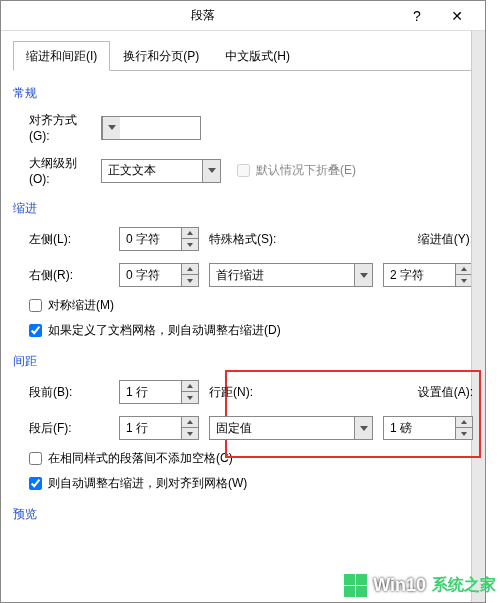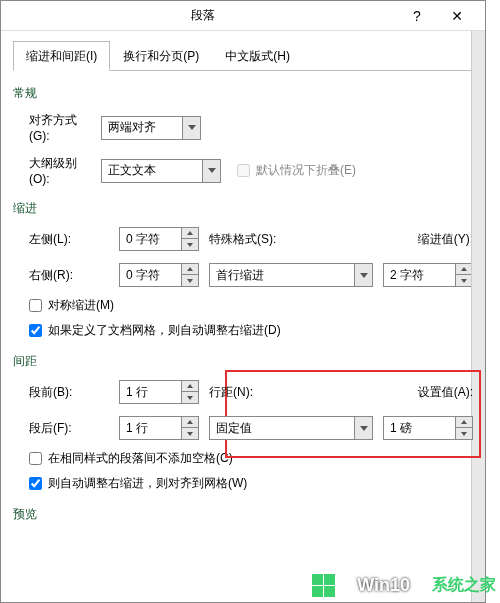--- a/index.html
+++ b/index.html
@@ -5,21 +5,21 @@
     * { box-sizing: border-box; margin: 0; padding: 0; }
     body { font-family: "Microsoft YaHei", sans-serif; font-size: 12px; background: #fff; width: 500px; height: 603px; position: relative; overflow: hidden; }
     .dialog { width: 486px; height: 603px; border: 1px solid #888; background: #f0f0f0; position: relative; }
     .titlebar { height: 30px; display: flex; align-items: center; padding: 0 8px; background: #fff; border-bottom: 1px solid #ddd; text-align: center; }
     .titlebar .title { flex: 1; font-size: 12px; }
     .titlebar .btn { width: 40px; height: 30px; display: flex; align-items: center; justify-content: center; font-size: 14px; cursor: pointer; }
     .content { padding: 10px 12px; background: #fff; height: calc(100% - 30px); }
     .tabs { border-bottom: 1px solid #bbb; display: flex; height: 30px; }
     .tab { padding: 6px 12px; border: 1px solid transparent; border-bottom: none; font-size: 12px; cursor: pointer; }
     .tab.active { border: 1px solid #bbb; border-bottom: 1px solid #fff; background: #fff; margin-bottom: -1px; }
-    .section-title { font-size: 12px; margin: 14px 0 10px 0; color: #14532d; }
+    .section-title { font-size: 12px; margin: 14px 0 10px 0; color: #1d4ed8; }
     .form-row { display: flex; align-items: center; margin-bottom: 12px; gap: 8px; }
     .form-label { width: 80px; text-align: left; padding-left: 16px; font-size: 12px; }
     .combo { display: flex; align-items: center; border: 1px solid #888; background: #fff; height: 24px; }
     .combo-text { padding: 0 6px; flex: 1; font-size: 12px; min-width: 50px; }
     .combo-btn { width: 18px; height: 22px; border-left: 1px solid #888; display: flex; align-items: center; justify-content: center; background: #e8e8e8; cursor: pointer; }
     .combo-btn::after { content: ""; border-left: 4px solid transparent; border-right: 4px solid transparent; border-top: 5px solid #555; }
     .spinner { display: flex; align-items: stretch; border: 1px solid #888; background: #fff; height: 24px; }
     .spinner-text { padding: 0 6px; flex: 1; font-size: 12px; min-width: 40px; display: flex; align-items: center; }
     .spinner-btns { display: flex; flex-direction: column; border-left: 1px solid #888; }
     .spinner-up, .spinner-down { width: 16px; height: 11px; background: #e8e8e8; display: flex; align-items: center; justify-content: center; cursor: pointer; }
@@ -29,21 +29,21 @@
     .checkbox-row { display: flex; align-items: center; margin-bottom: 8px; padding-left: 16px; }
     .checkbox-row input { margin-right: 6px; }
     .checkbox-row label { font-size: 12px; }
     .checkbox-row.disabled { color: #888; }
     .indent-grid { display: grid; grid-template-columns: 80px 80px 1fr 90px; column-gap: 10px; row-gap: 12px; align-items: center; padding-left: 16px; }
     .indent-grid .header { font-size: 12px; }
     .spacing-area { position: relative; }
     .highlight-box { position: absolute; border: 2px solid #e03030; z-index: 1; pointer-events: none; }
     .spacing-grid { display: grid; grid-template-columns: 80px 80px 1fr 90px; column-gap: 10px; row-gap: 12px; align-items: center; padding-left: 16px; position: relative; z-index: 2; }
     .spacing-grid .header { font-size: 12px; }
-    .watermark { position: absolute; bottom: 6px; right: 4px; display: flex; align-items: center; gap: 22px; z-index: 10; }
+    .watermark { position: absolute; bottom: 6px; right: 4px; display: flex; align-items: center; gap: 6px; z-index: 10; }
     .watermark .logo { display: flex; gap: 1px; }
     .watermark .logo .sq { width: 11px; height: 11px; background: #3bd16f; }
     .watermark .text1 { color: #fff; font-size: 18px; font-weight: bold; text-shadow: 0 0 3px #000; }
     .watermark .text2 { color: #3bd16f; font-size: 16px; font-weight: bold; }
     .sidebar-edge { position: absolute; right: 0; top: 30px; bottom: 0; width: 14px; background: #e8e8e8; border-left: 1px solid #ccc; }
   </style>
 </head>
 <body>
 
 <div class="dialog">
@@ -57,21 +57,20 @@
     <div class="tabs">
       <div class="tab active">缩进和间距(I)</div>
       <div class="tab">换行和分页(P)</div>
       <div class="tab">中文版式(H)</div>
     </div>
 
     <div class="section-title">常规</div>
     <div class="form-row">
       <span class="form-label">对齐方式(G):</span>
       <div class="combo" style="width:100px">
-        <span class="combo-text">两端对齐</span>
         <div class="combo-btn"></div>
       </div>
     </div>
     <div class="form-row">
       <span class="form-label">大纲级别(O):</span>
       <div class="combo" style="width:120px">
         <span class="combo-text">正文文本</span>
         <div class="combo-btn"></div>
       </div>
       <div class="checkbox-row disabled" style="padding-left:8px;margin-bottom:0">

